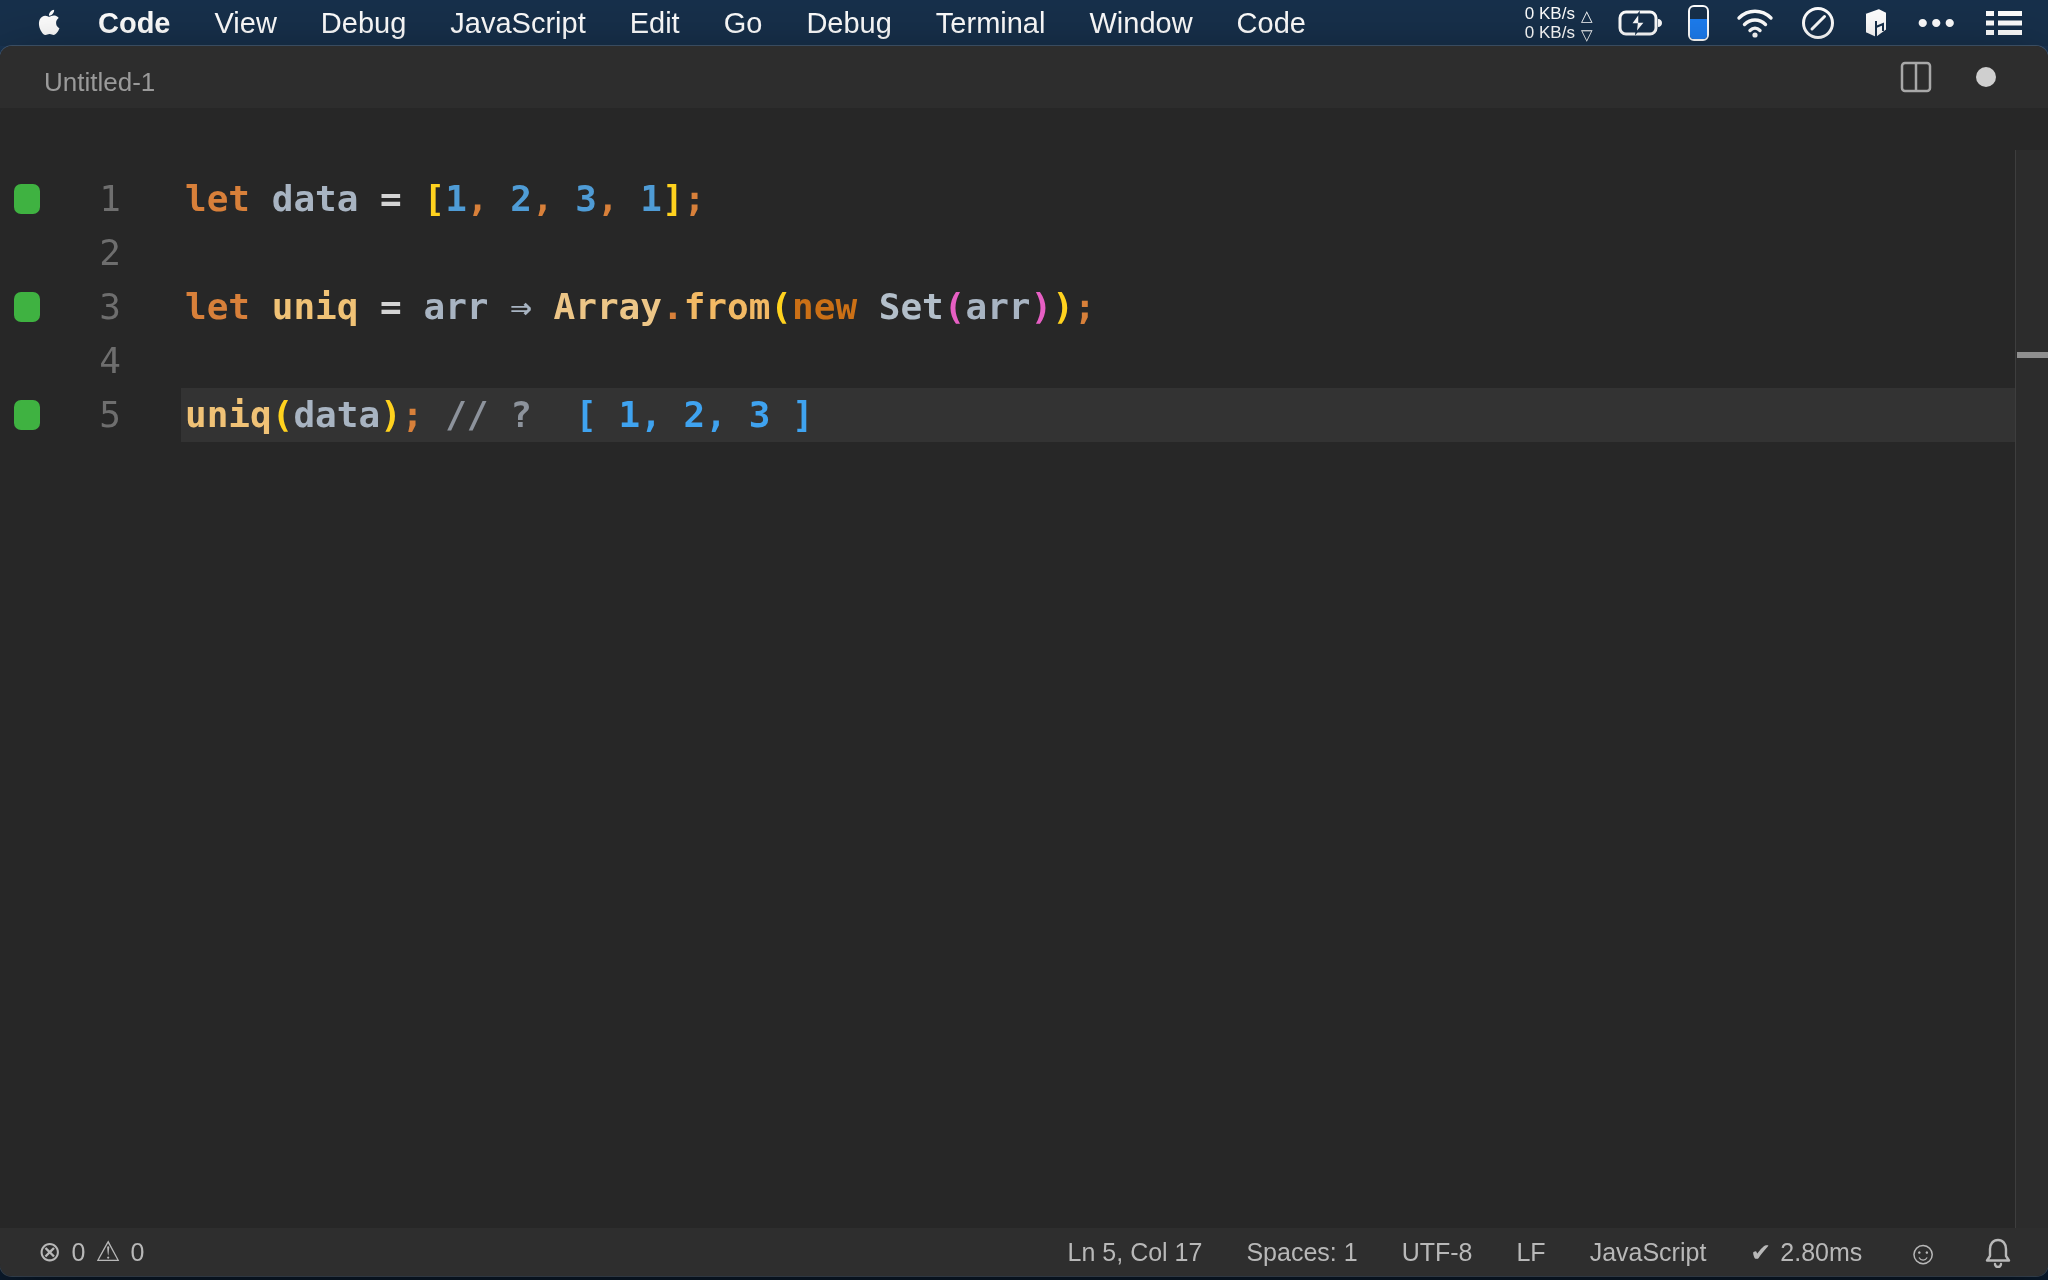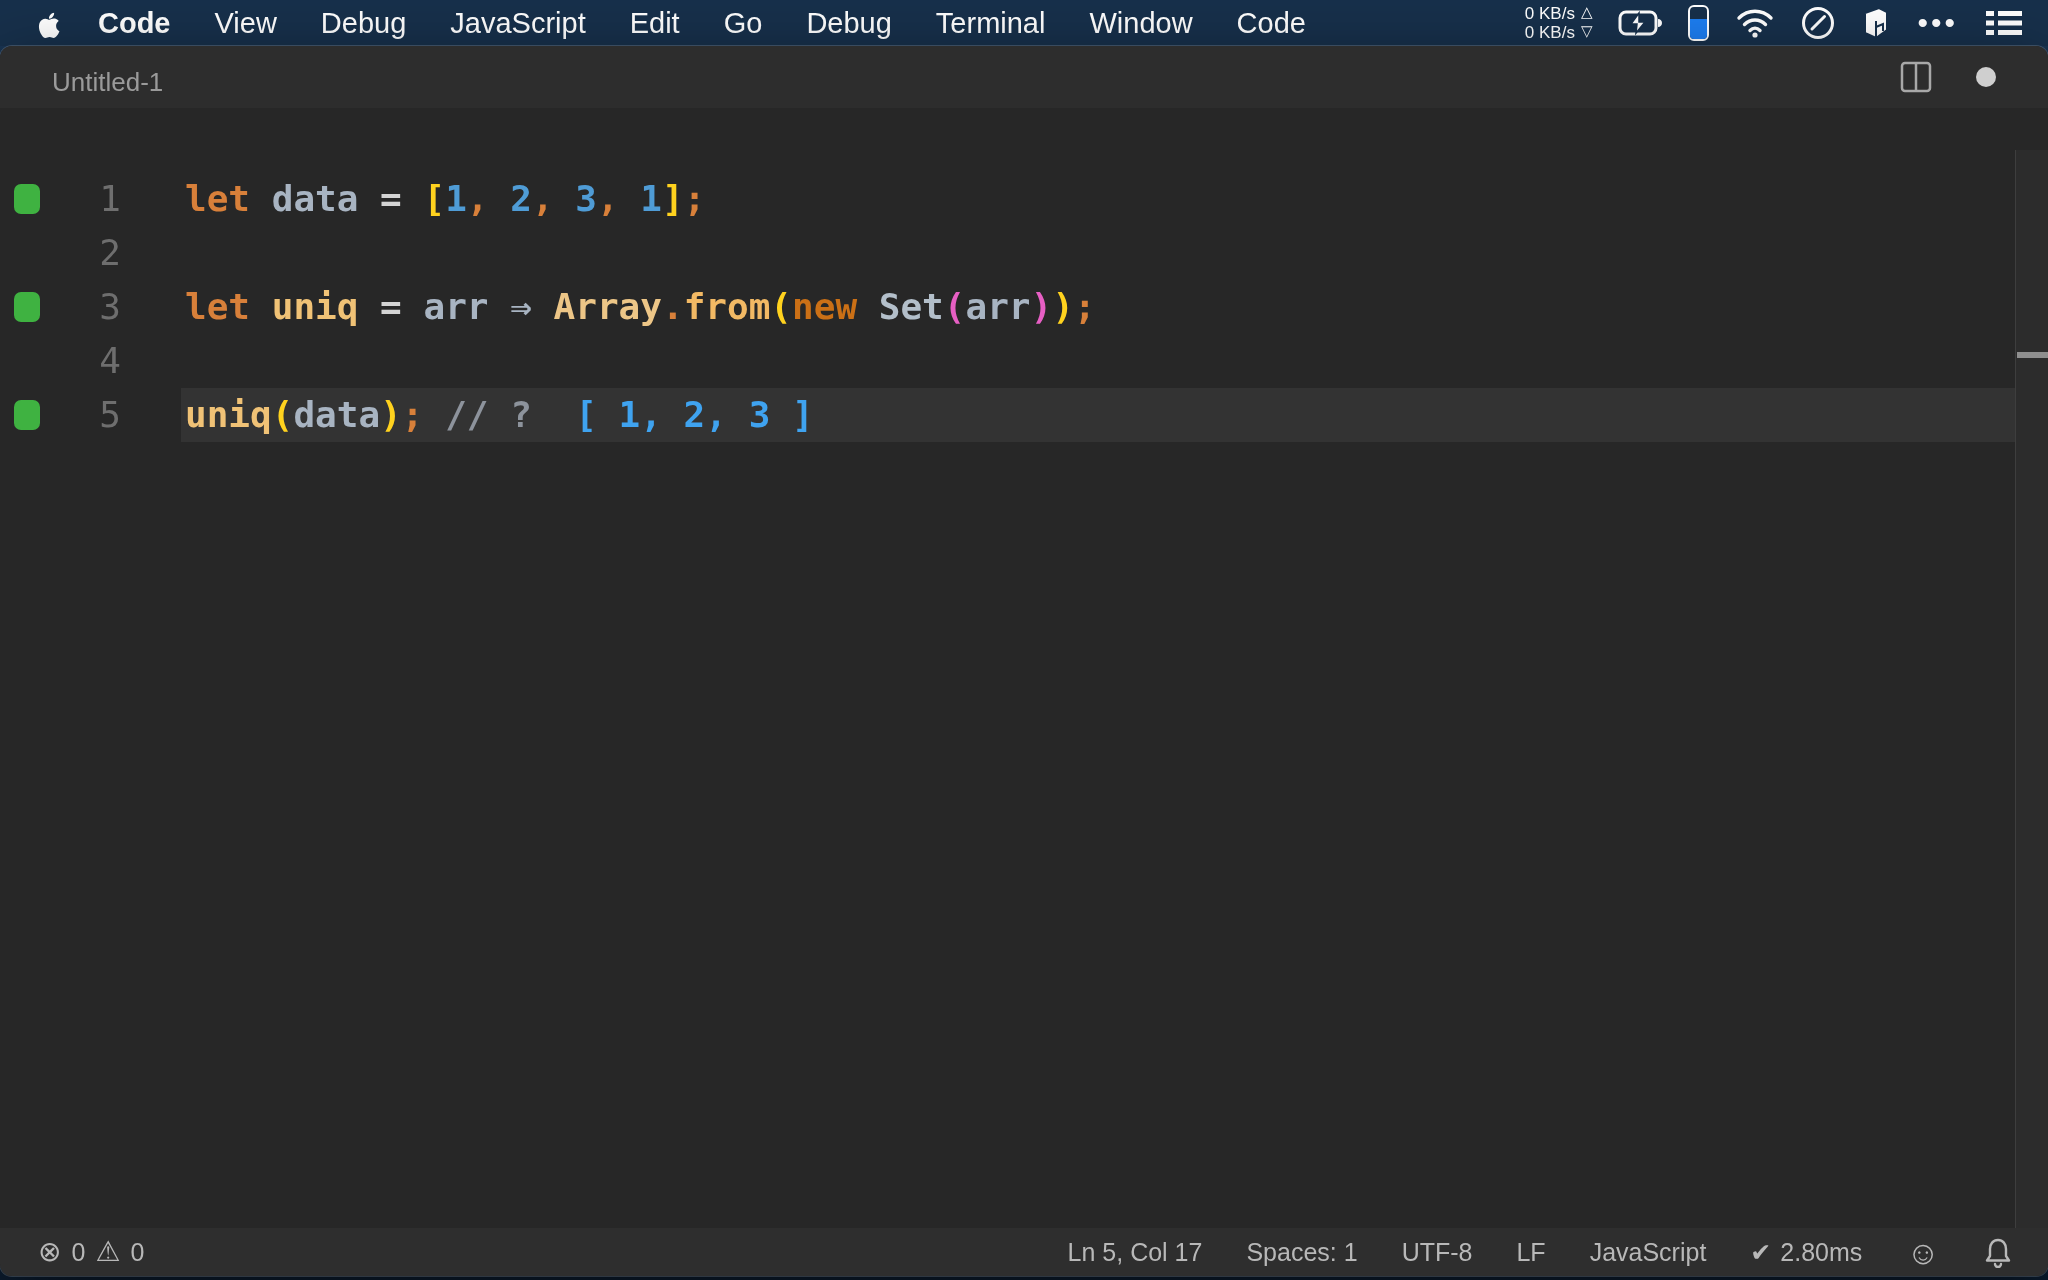--- a/index.html
+++ b/index.html
@@ -9,28 +9,28 @@
     background:linear-gradient(180deg,#1c3c60 0%,#17304b 6%,#142c46 55%,#0c1e32 100%);
     position:relative;
   }
 
   
   .menubar {
     position:absolute; top:0; left:0; right:0; height:46px;
     background:#17304b; color:#ffffff;
     display:flex; align-items:center; font-size:29px; padding:0 24px 0 36px;
   }
-  .menu-left { display:flex; align-items:flex-end; }
+  .menu-left { display:flex; align-items:flex-start; }
   .apple { width:26px; height:30px; display:flex; align-items:center; margin-right:14px; }
   .apple svg { width:24px; height:28px; fill:#ffffff; }
   .menu-item { padding:0 22px; white-space:nowrap; }
   .menu-item.bold { font-weight:bold; }
   .menu-right { margin-left:auto; display:flex; align-items:center; gap:26px; }
   .net { display:flex; flex-direction:column; align-items:flex-end; font-size:17px; line-height:19px; }
-  .net-row { display:flex; align-items:flex-start; gap:6px; }
+  .net-row { display:flex; align-items:flex-end; gap:6px; }
   .net-tri { font-size:15px; line-height:15px; }
   .mb-icon { display:flex; align-items:center; justify-content:center; height:36px; }
   .mb-icon svg { display:block; }
   .vind { width:21px; height:36px; border:2.5px solid #fff; border-radius:6px; position:relative; overflow:hidden; background:transparent; }
   .vind .fill { position:absolute; left:0; right:0; bottom:0; height:20px; background:#1d7ef2; }
   .dots { font-size:30px; letter-spacing:3px; line-height:30px; }
 
   
   .window {
     position:absolute; top:46px; left:0; width:2048px; height:1230px;
@@ -40,21 +40,21 @@
   .titlebar { position:relative; height:42px; background:#3a3a3c; display:flex; align-items:center; justify-content:center; }
   .lights { position:absolute; left:16px; top:0; height:42px; display:flex; align-items:center; gap:18px; }
   .light { width:22px; height:22px; border-radius:50%; position:relative; }
   .light.red { background:#f25e57; }
   .light.red::after { content:""; position:absolute; left:50%; top:50%; width:9px; height:9px; margin:-4.5px 0 0 -4.5px; border-radius:50%; background:#7e1a12; }
   .light.yellow { background:#e3c13c; }
   .light.green { background:#53b43a; }
   .wtitle { color:#bcbcbc; font-size:25px; }
 
   .tabrow { position:relative; height:62px; background:#2d2d2d; }
-  .tab-label { position:absolute; left:52px; bottom:10px; color:#9a9a9a; font-size:26px; }
+  .tab-label { position:absolute; left:44px; bottom:10px; color:#9a9a9a; font-size:26px; }
   .tab-actions { position:absolute; right:52px; top:0; height:62px; display:flex; align-items:center; gap:44px; }
   .split-icon svg { display:block; }
   .dirty-dot { width:20px; height:20px; border-radius:50%; background:#cfcfcf; }
 
   
   .editor { position:absolute; top:104px; left:0; right:0; bottom:48px; background:#272727; padding-top:22px; }
   .row { position:relative; height:54px; font-family:"DejaVu Sans Mono", monospace; font-weight:bold; font-size:36px; }
   .row.current::before { content:""; position:absolute; left:181px; right:33px; top:0; bottom:0; background:#333333; }
   .marker { position:absolute; left:14px; top:12px; width:26px; height:30px; border-radius:7px; background:#3fb241; }
   .lnum { position:absolute; left:0; top:0; width:121px; height:54px; line-height:54px; text-align:right; color:#6e6e6e; font-weight:normal; }

